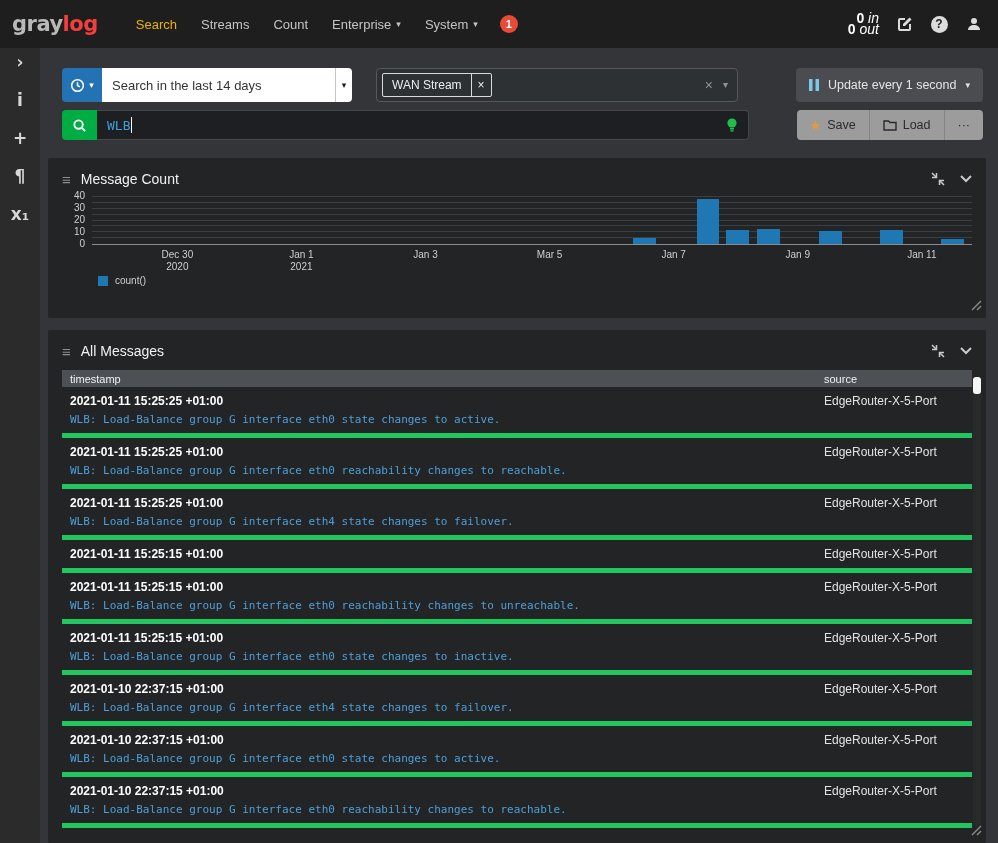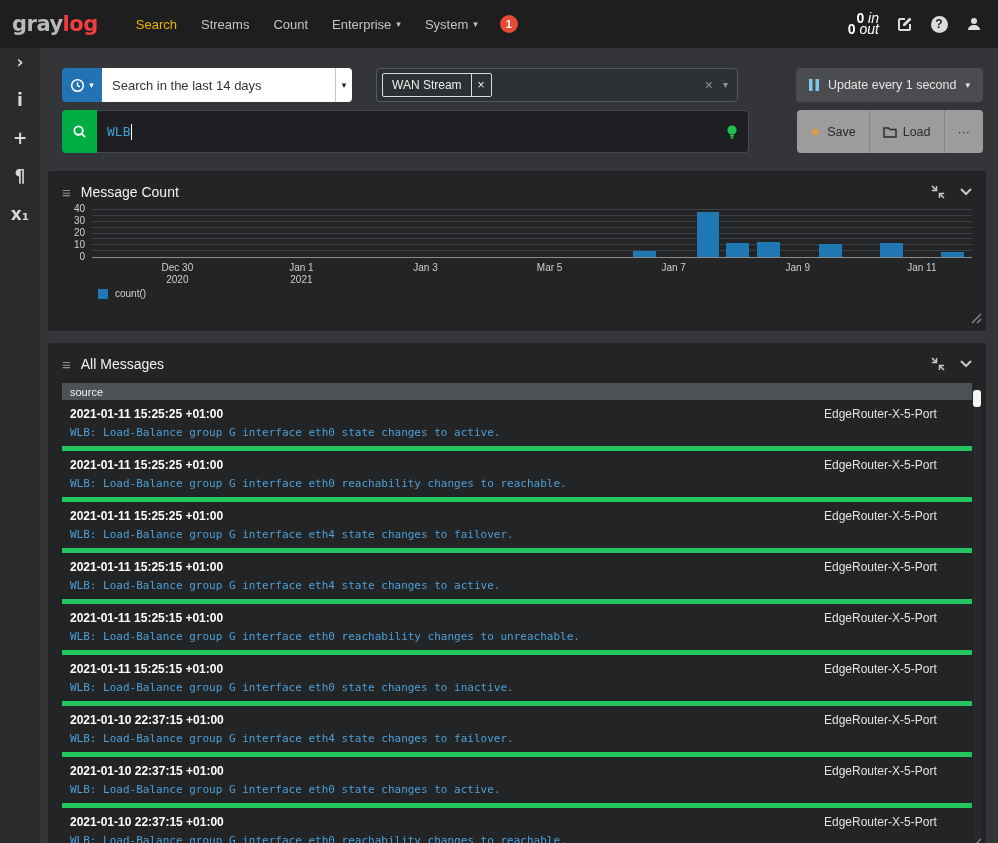--- a/index.html
+++ b/index.html
@@ -39,21 +39,21 @@
   .tr-input { width: 250px; background: #ffffff; display: flex; align-items: center; font-size: 13px; color: #333; padding-left: 10px; border-radius: 0 4px 4px 0; cursor: pointer; overflow: hidden; }
   .tr-caret { margin-left: auto; width: 17px; align-self: stretch; border-left: 1px solid #c6c6c6; display: flex; align-items: center; justify-content: center; color: #222; font-size: 9px; }
   .stream-select { margin-left: 24px; width: 362px; border: 1px solid #55585c; border-radius: 4px; background: #2e3134; display: flex; align-items: center; padding: 0 9px 0 5px; cursor: pointer; }
   .chip { display: flex; align-items: center; border: 1px solid #dadada; border-radius: 2px; color: #ececec; font-size: 12px; height: 24px; background: transparent; }
   .chip-label { padding: 0 9px; white-space: nowrap; }
   .chip-x { border-left: 1px solid #dadada; padding: 0 6px; align-self: stretch; display: flex; align-items: center; font-size: 12px; cursor: pointer; color: #ececec; }
   .ss-clear { margin-left: auto; color: #929292; font-size: 14px; padding: 0 10px; cursor: pointer; }
   .ss-caret { color: #929292; font-size: 10px; cursor: pointer; }
   .refresh-btn { margin-left: auto; background: #4a4c4f; border: none; border-radius: 4px; color: #e4e4e4; font-size: 12.5px; display: flex; align-items: center; gap: 9px; padding: 0 13px; cursor: pointer; }
 
-  .row2 { display: flex; align-items: stretch; height: 43px; margin-bottom: 18px; }
+  .row2 { display: flex; align-items: stretch; height: 30px; margin-bottom: 18px; }
   .search-btn { width: 35px; background: #00ad45; border: none; border-radius: 4px 0 0 4px; display: flex; align-items: center; justify-content: center; cursor: pointer; }
   .query-input { width: 652px; background: #1d1f22; border: 1px solid #45484d; border-left: none; border-radius: 0 4px 4px 0; display: flex; align-items: center; padding: 0 10px; font-family: "DejaVu Sans Mono", monospace; font-size: 13px; color: #3f9fd8; cursor: text; }
   .txt-cursor { width: 1px; height: 16px; background: #ffffff; margin-left: 1px; }
   .bulb { margin-left: auto; display: flex; }
   .btn-group { margin-left: auto; display: flex; border-radius: 4px; overflow: hidden; }
   .gbtn { background: #9c9c9c; border: none; border-right: 1px solid #858585; color: #2a2a2a; font-size: 12.5px; display: flex; align-items: center; gap: 6px; padding: 0 13px; cursor: pointer; }
   .gbtn:last-child { border-right: none; }
   .star { color: #e59a38; font-size: 13px; }
 
   
@@ -323,20 +323,21 @@
             </svg>
         </span>
         <span class="w-act">
           <svg width="12" height="8" viewBox="0 0 12 8" fill="none" stroke="#c9c9c9" stroke-width="2">
               <path d="M1 1l5 5 5-5"></path>
             </svg>
         </span>
       </span>
     </div>
     <div class="msg-header">
+      <span class="col-ts">timestamp</span>
       <span class="col-src">source</span>
     </div>
     <div>
         <div class="msg-row">
     <div class="msg-top">
       <span class="ts">2021-01-11 15:25:25 +01:00</span>
       <span class="src">EdgeRouter-X-5-Port</span>
     </div>
     <div class="msg-text">WLB: Load-Balance group G interface eth0 state changes to active.</div>
   </div>
@@ -352,21 +353,20 @@
       <span class="ts">2021-01-11 15:25:25 +01:00</span>
       <span class="src">EdgeRouter-X-5-Port</span>
     </div>
     <div class="msg-text">WLB: Load-Balance group G interface eth4 state changes to failover.</div>
   </div>
         <div class="msg-row">
     <div class="msg-top">
       <span class="ts">2021-01-11 15:25:15 +01:00</span>
       <span class="src">EdgeRouter-X-5-Port</span>
     </div>
-    <div class="msg-text">WLB: Load-Balance group G interface eth4 state changes to active.</div>
   </div>
         <div class="msg-row">
     <div class="msg-top">
       <span class="ts">2021-01-11 15:25:15 +01:00</span>
       <span class="src">EdgeRouter-X-5-Port</span>
     </div>
     <div class="msg-text">WLB: Load-Balance group G interface eth0 reachability changes to unreachable.</div>
   </div>
         <div class="msg-row">
     <div class="msg-top">

